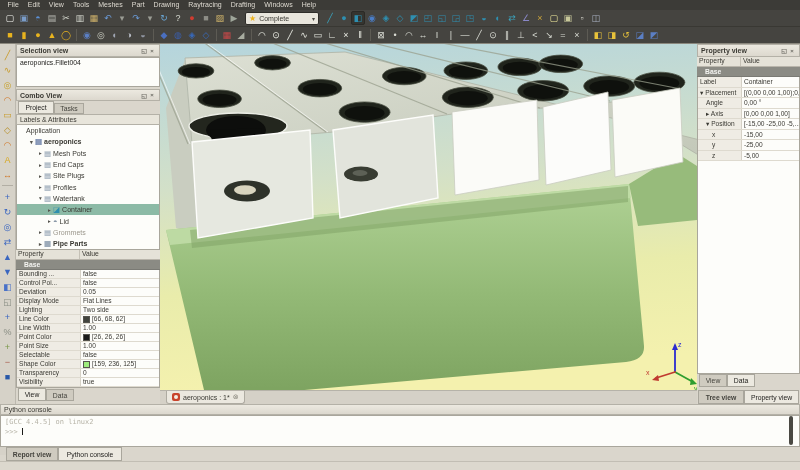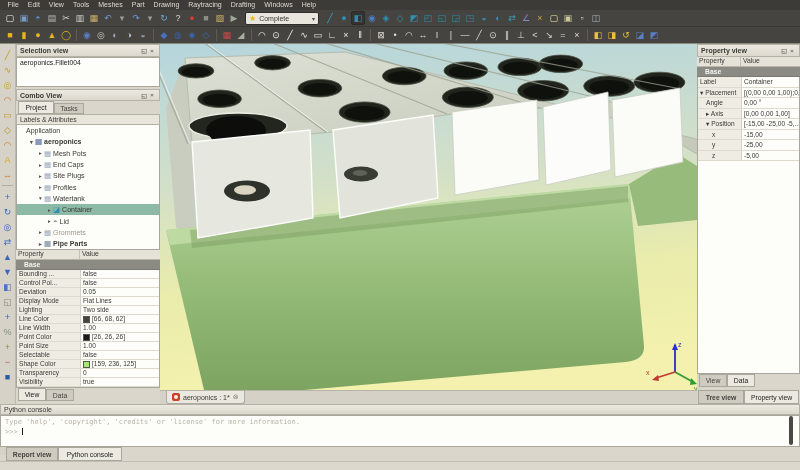--- a/index.html
+++ b/index.html
@@ -517,20 +517,20 @@
 <div class="tab" style="left:699px;top:374px;width:28px;height:13px;">View</div>
 <div class="tab active" style="left:727px;top:374px;width:28px;height:13px;">Data</div>
 <div class="tab" style="left:698px;top:390px;width:46px;height:14px;font-weight:bold;">Tree view</div>
 <div class="tab active" style="left:744px;top:390px;width:55px;height:14px;">Property view</div>
 
 <div class="abs panelhdr" style="left:0;top:404px;width:800px;height:11px;font-weight:normal;">
   <span>Python console</span>
 </div>
 <div class="abs whitebox" style="left:0;top:415px;width:800px;height:32px;">
   <div id="console-lines">
-      <div>Type 'help', 'copyright', 'credits' or 'license' for more information.</div>
+      <div>[GCC 4.4.5] on linux2</div>
       <div><span>&gt;&gt;&gt; </span><span class="caret"></span></div>
     </div>
 </div>
 <div class="abs" style="left:789px;top:416px;width:4px;height:29px;background:#4a4943;border-radius:2px;"></div>
 <div class="tab" style="left:6px;top:447px;width:52px;height:14px;font-weight:bold;">Report view</div>
 <div class="tab active" style="left:58px;top:447px;width:64px;height:14px;">Python console</div>
 <div class="abs" style="left:0;top:461px;width:800px;height:9px;background:#dcd8ce;border-top:1px solid #c2beb4;"></div>
 
 </body></html>

